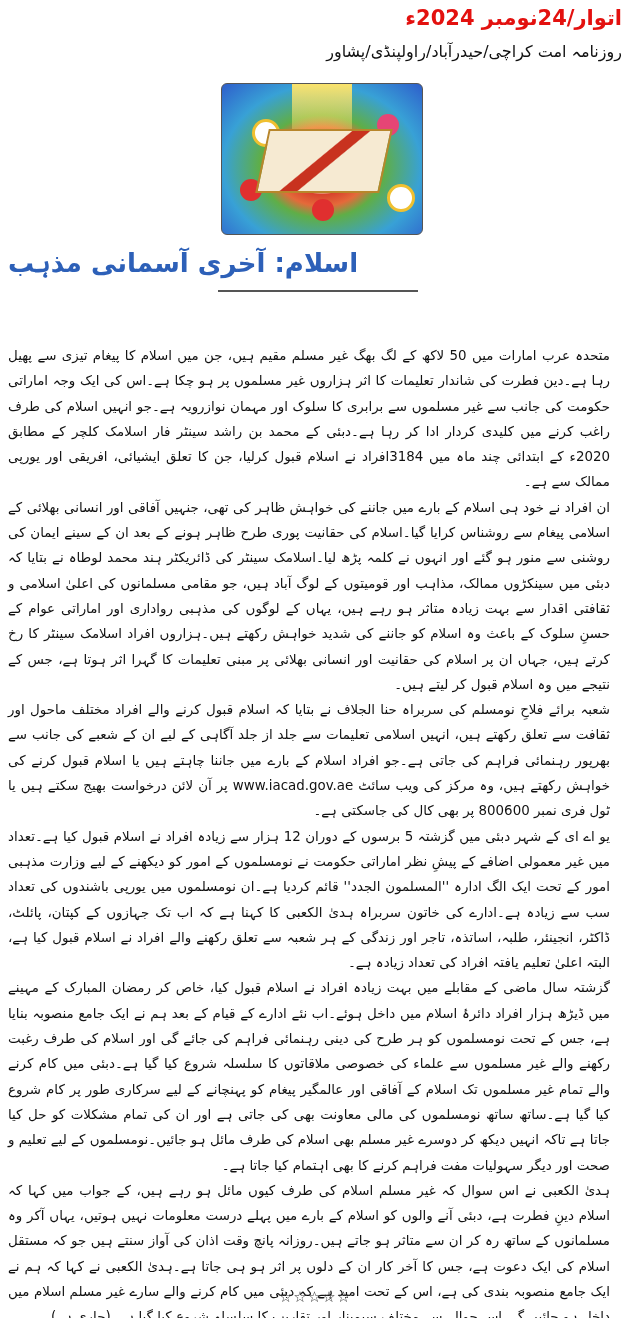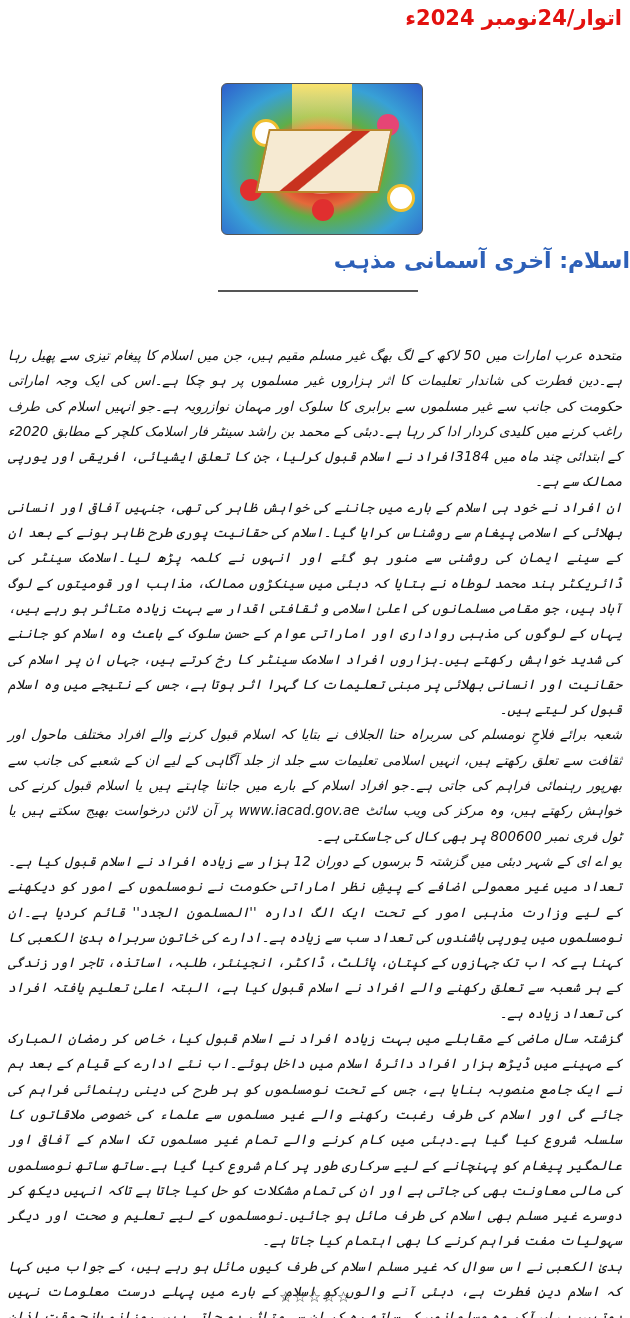--- a/index.html
+++ b/index.html
@@ -37,49 +37,50 @@
     background: linear-gradient(135deg, #f6ead2 0 45%, #c8321f 46% 55%, #f6ead2 56%);
     transform: skewX(-12deg); border: 2px solid #b8862b;
   }
   .hero .flower { position: absolute; width: 22px; height: 22px; border-radius: 50%; }
   .f1 { left: 18px; top: 95px; background: #e02f2f; }
   .f2 { left: 155px; top: 30px; background: #e64575; }
   .f3 { left: 165px; top: 100px; background: #fff; border: 3px solid #f0c030; }
   .f4 { left: 30px; top: 35px; background: #fff; border: 3px solid #f0c030; }
   .f5 { left: 90px; top: 115px; background: #e02f2f; }
   .title {
-    position: absolute; left: 16px; right: 0; top: 248px;
-    text-align: right; direction: rtl;
-    font-size: 22px; font-weight: bold; color: #2d60b8;
+    position: absolute; left: 8px; right: 0; top: 248px;
+    text-align: left; direction: rtl;
+    font-size: 26px; font-weight: bold; color: #2d60b8;
     letter-spacing: 1px;
   }
   .title-rule {
     position: absolute; left: 218px; top: 290px; width: 200px; height: 2px;
     background: #555;
   }
   .subtitle {
     position: absolute; left: 0; right: 0; top: 312px;
     text-align: center; direction: rtl; font-size: 15px;
   }
   .article {
     position: absolute; left: 8px; right: 8px; top: 343px;
     direction: rtl; text-align: justify;
     font-size: 13.4px; line-height: 25.3px;
   }
-  .article p { margin: 0 0 0 0; font-style: italic; }
+  .article p { margin: 0 12px 0 0; }
   .stars {
     position: absolute; left: 0; right: 0; top: 1288px;
     text-align: center; font-size: 15px; letter-spacing: 1px; color: #333;
   }
 </style>
 </head>
 <body>
 
 <div class="page">
   <div class="date-line">اتوار/24نومبر 2024ء</div>
+  <div class="source-line">روزنامہ امت کراچی/حیدرآباد/راولپنڈی/پشاور</div>
 
   <div class="hero">
     <div class="rays"></div>
     <div class="flower f1"></div>
     <div class="flower f2"></div>
     <div class="flower f3"></div>
     <div class="flower f4"></div>
     <div class="flower f5"></div>
     <div class="book"></div>
   </div>

